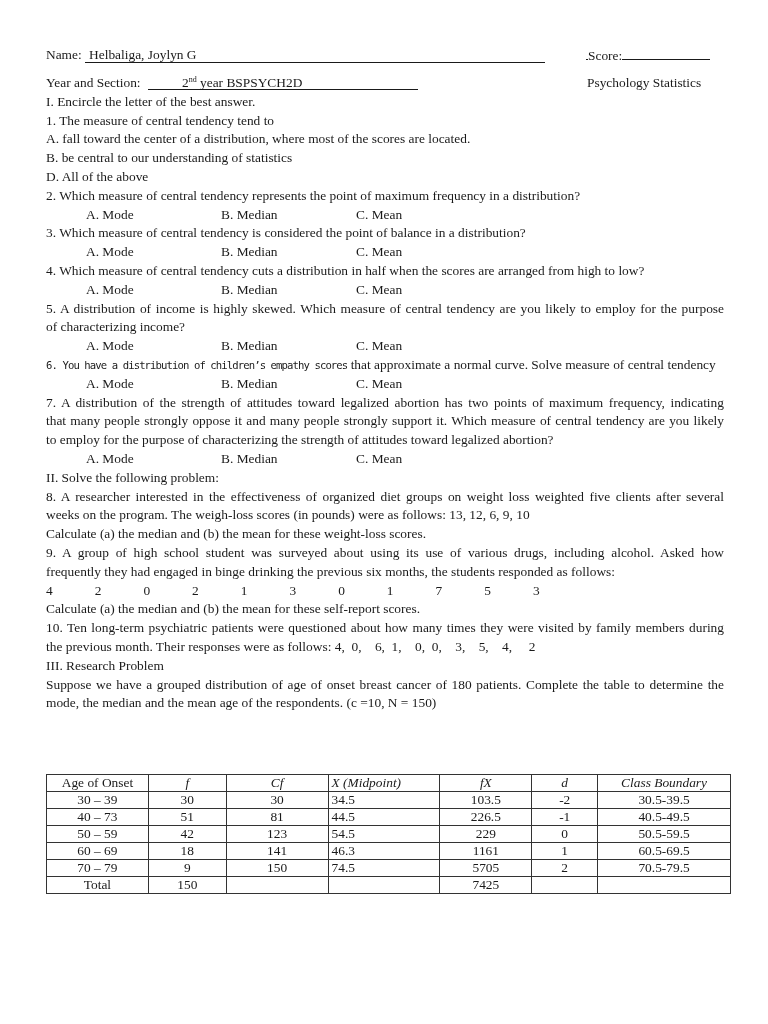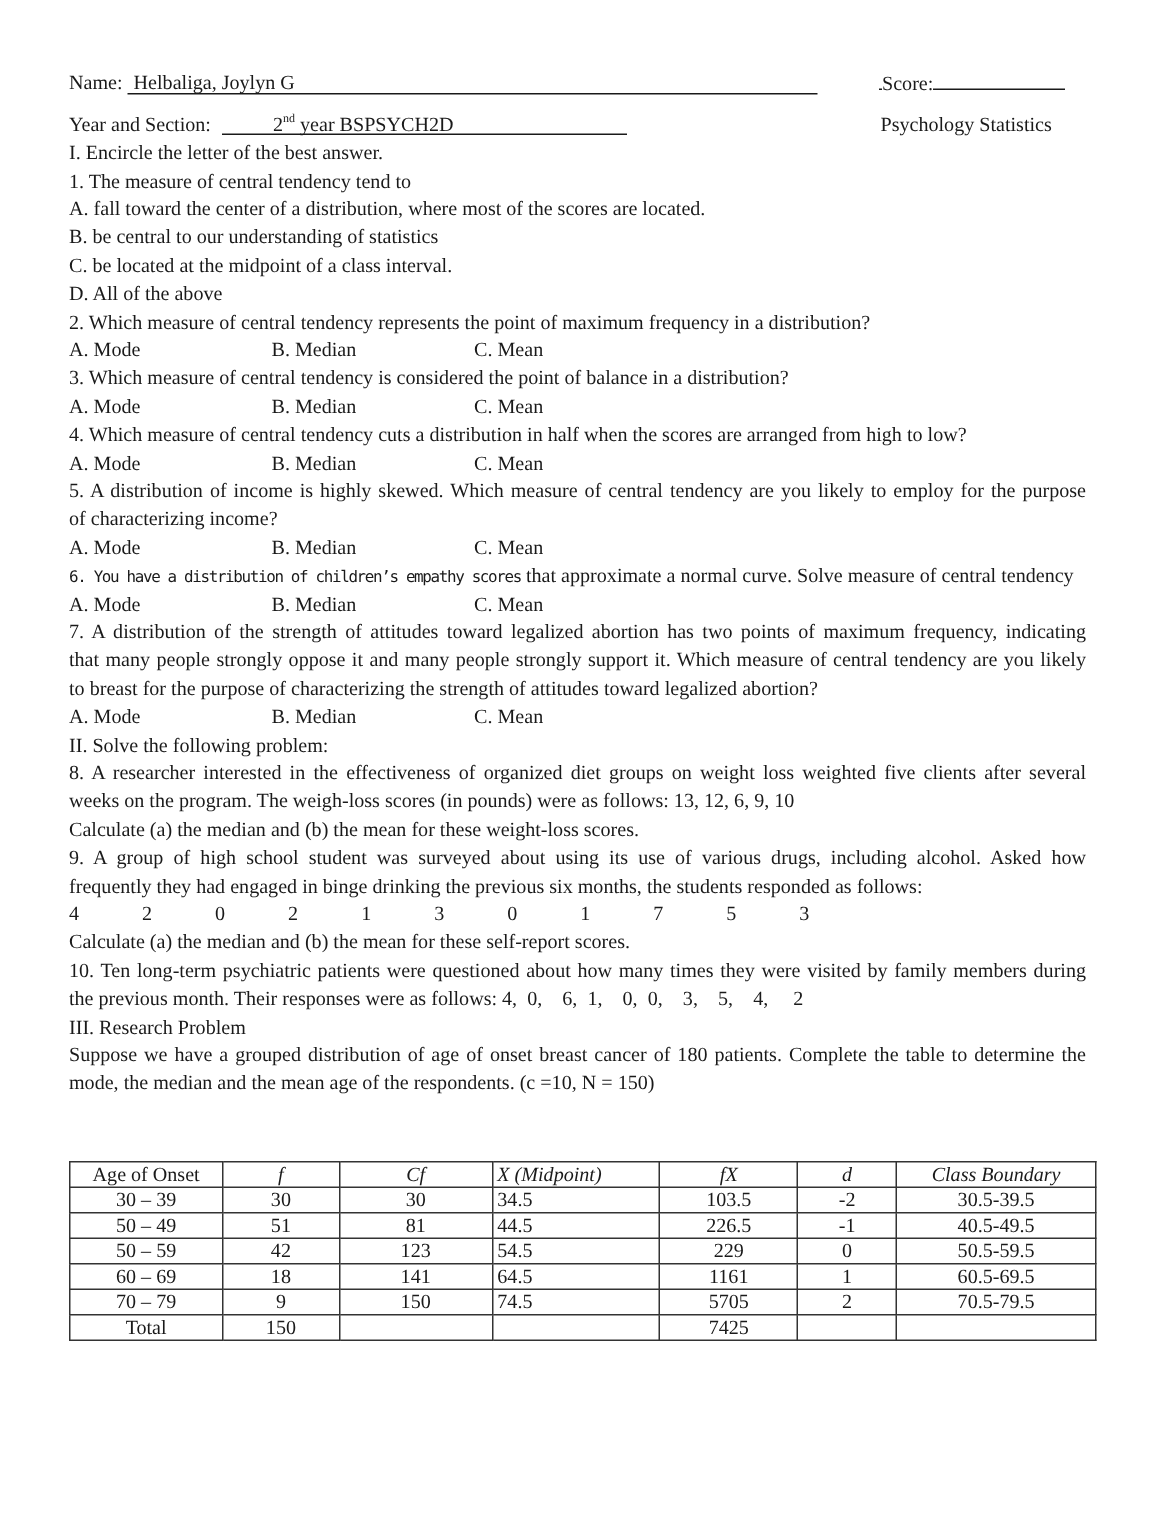--- a/index.html
+++ b/index.html
@@ -3,21 +3,21 @@
 <meta charset="utf-8">
 <style>
   html, body { margin: 0; padding: 0; background: #ffffff; }
   body { width: 768px; height: 1024px; overflow: hidden; position: relative;
          font-family: "Liberation Serif", serif; color: #1a1a1a; font-size: 13.4px; }
   .page { position: absolute; left: 46px; top: 44px; width: 678px; }
   .line { height: 18.8px; line-height: 18.8px; white-space: nowrap; position: relative; }
   .just { text-align: justify; text-align-last: justify; white-space: normal; }
   .hdr1 { height: 22px; line-height: 22px; position: relative; margin-bottom: 8px; }
   .uline { display: inline-block; border-bottom: 1px solid #1a1a1a; height: 15px; line-height: 15px; vertical-align: baseline; }
-  .opt { position: absolute; top: 0; }
+  .opt { position: absolute; top: 0; margin-left: 40px; }
   .opt-a { left: 0; } .opt-b { left: 135px; } .opt-c { left: 270px; }
   .q6lead { font-family: "DejaVu Sans Mono", monospace; font-size: 10.6px; letter-spacing: -0.9px; }
   .nums span { display: inline-block; width: 48.7px; }
   table { border-collapse: collapse; width: 685px; position: absolute; left: 46px; top: 774px; font-size: 13.4px; }
   td, th { border: 1px solid #333; height: 16px; line-height: 16px; padding: 0 3px; font-weight: normal; }
   th { font-weight: normal; }
   .c { text-align: center; }
   .l { text-align: left; }
   .it { font-style: italic; }
   sup { font-size: 8px; line-height: 0; }
@@ -39,21 +39,20 @@
     <span>Year and Section:</span>
     <span class="uline" style="width:270px; margin-left:4px; padding-left:34px; box-sizing:border-box;"><span>2</span><sup>nd</sup><span> year BSPSYCH2D</span></span>
     <span style="position:absolute; left:541px; top:0;">Psychology Statistics</span>
   </div>
 
   <div class="line">I. Encircle the letter of the best answer.</div>
 
   <div class="line">1. The measure of central tendency tend to</div>
   <div class="line">A. fall toward the center of a distribution, where most of the scores are located.</div>
   <div class="line">B. be central to our understanding of statistics</div>
-  <div class="line">C. be located at the midpoint of a class interval.</div>
   <div class="line">D. All of the above</div>
 
   <div class="line">2. Which measure of central tendency represents the point of maximum frequency in a distribution?</div>
   <div class="line">
     <span class="opt opt-a">A. Mode</span>
     <span class="opt opt-b">B. Median</span>
     <span class="opt opt-c">C. Mean</span>
   </div>
 
   <div class="line">3. Which measure of central tendency is considered the point of balance in a distribution?</div>
@@ -80,21 +79,21 @@
 
   <div class="line"><span class="q6lead">6. You have a distribution of children’s empathy scores</span><span> that approximate a normal curve. Solve measure of central tendency</span></div>
   <div class="line">
     <span class="opt opt-a">A. Mode</span>
     <span class="opt opt-b">B. Median</span>
     <span class="opt opt-c">C. Mean</span>
   </div>
 
   <div class="line just">7. A distribution of the strength of attitudes toward legalized abortion has two points of maximum frequency, indicating</div>
   <div class="line just">that many people strongly oppose it and many people strongly support it. Which measure of central tendency are you likely</div>
-  <div class="line">to breast for the purpose of characterizing the strength of attitudes toward legalized abortion?</div>
+  <div class="line">to employ for the purpose of characterizing the strength of attitudes toward legalized abortion?</div>
   <div class="line">
     <span class="opt opt-a">A. Mode</span>
     <span class="opt opt-b">B. Median</span>
     <span class="opt opt-c">C. Mean</span>
   </div>
 
   <div class="line">II. Solve the following problem:</div>
 
   <div class="line just">8. A researcher interested in the effectiveness of organized diet groups on weight loss weighted five clients after several</div>
   <div class="line">weeks on the program. The weigh-loss scores (in pounds) were as follows: 13, 12, 6, 9, 10</div>
@@ -138,42 +137,42 @@
   <tr>
     <td class="c">30 – 39</td>
     <td class="c">30</td>
     <td class="c">30</td>
     <td class="l">34.5</td>
     <td class="c">103.5</td>
     <td class="c">-2</td>
     <td class="c">30.5-39.5</td>
   </tr>
   <tr>
-    <td class="c">50 – 49</td>
+    <td class="c">40 – 73</td>
     <td class="c">51</td>
     <td class="c">81</td>
     <td class="l">44.5</td>
     <td class="c">226.5</td>
     <td class="c">-1</td>
     <td class="c">40.5-49.5</td>
   </tr>
   <tr>
     <td class="c">50 – 59</td>
     <td class="c">42</td>
     <td class="c">123</td>
     <td class="l">54.5</td>
     <td class="c">229</td>
     <td class="c">0</td>
     <td class="c">50.5-59.5</td>
   </tr>
   <tr>
     <td class="c">60 – 69</td>
     <td class="c">18</td>
     <td class="c">141</td>
-    <td class="l">64.5</td>
+    <td class="l">46.3</td>
     <td class="c">1161</td>
     <td class="c">1</td>
     <td class="c">60.5-69.5</td>
   </tr>
   <tr>
     <td class="c">70 – 79</td>
     <td class="c">9</td>
     <td class="c">150</td>
     <td class="l">74.5</td>
     <td class="c">5705</td>

